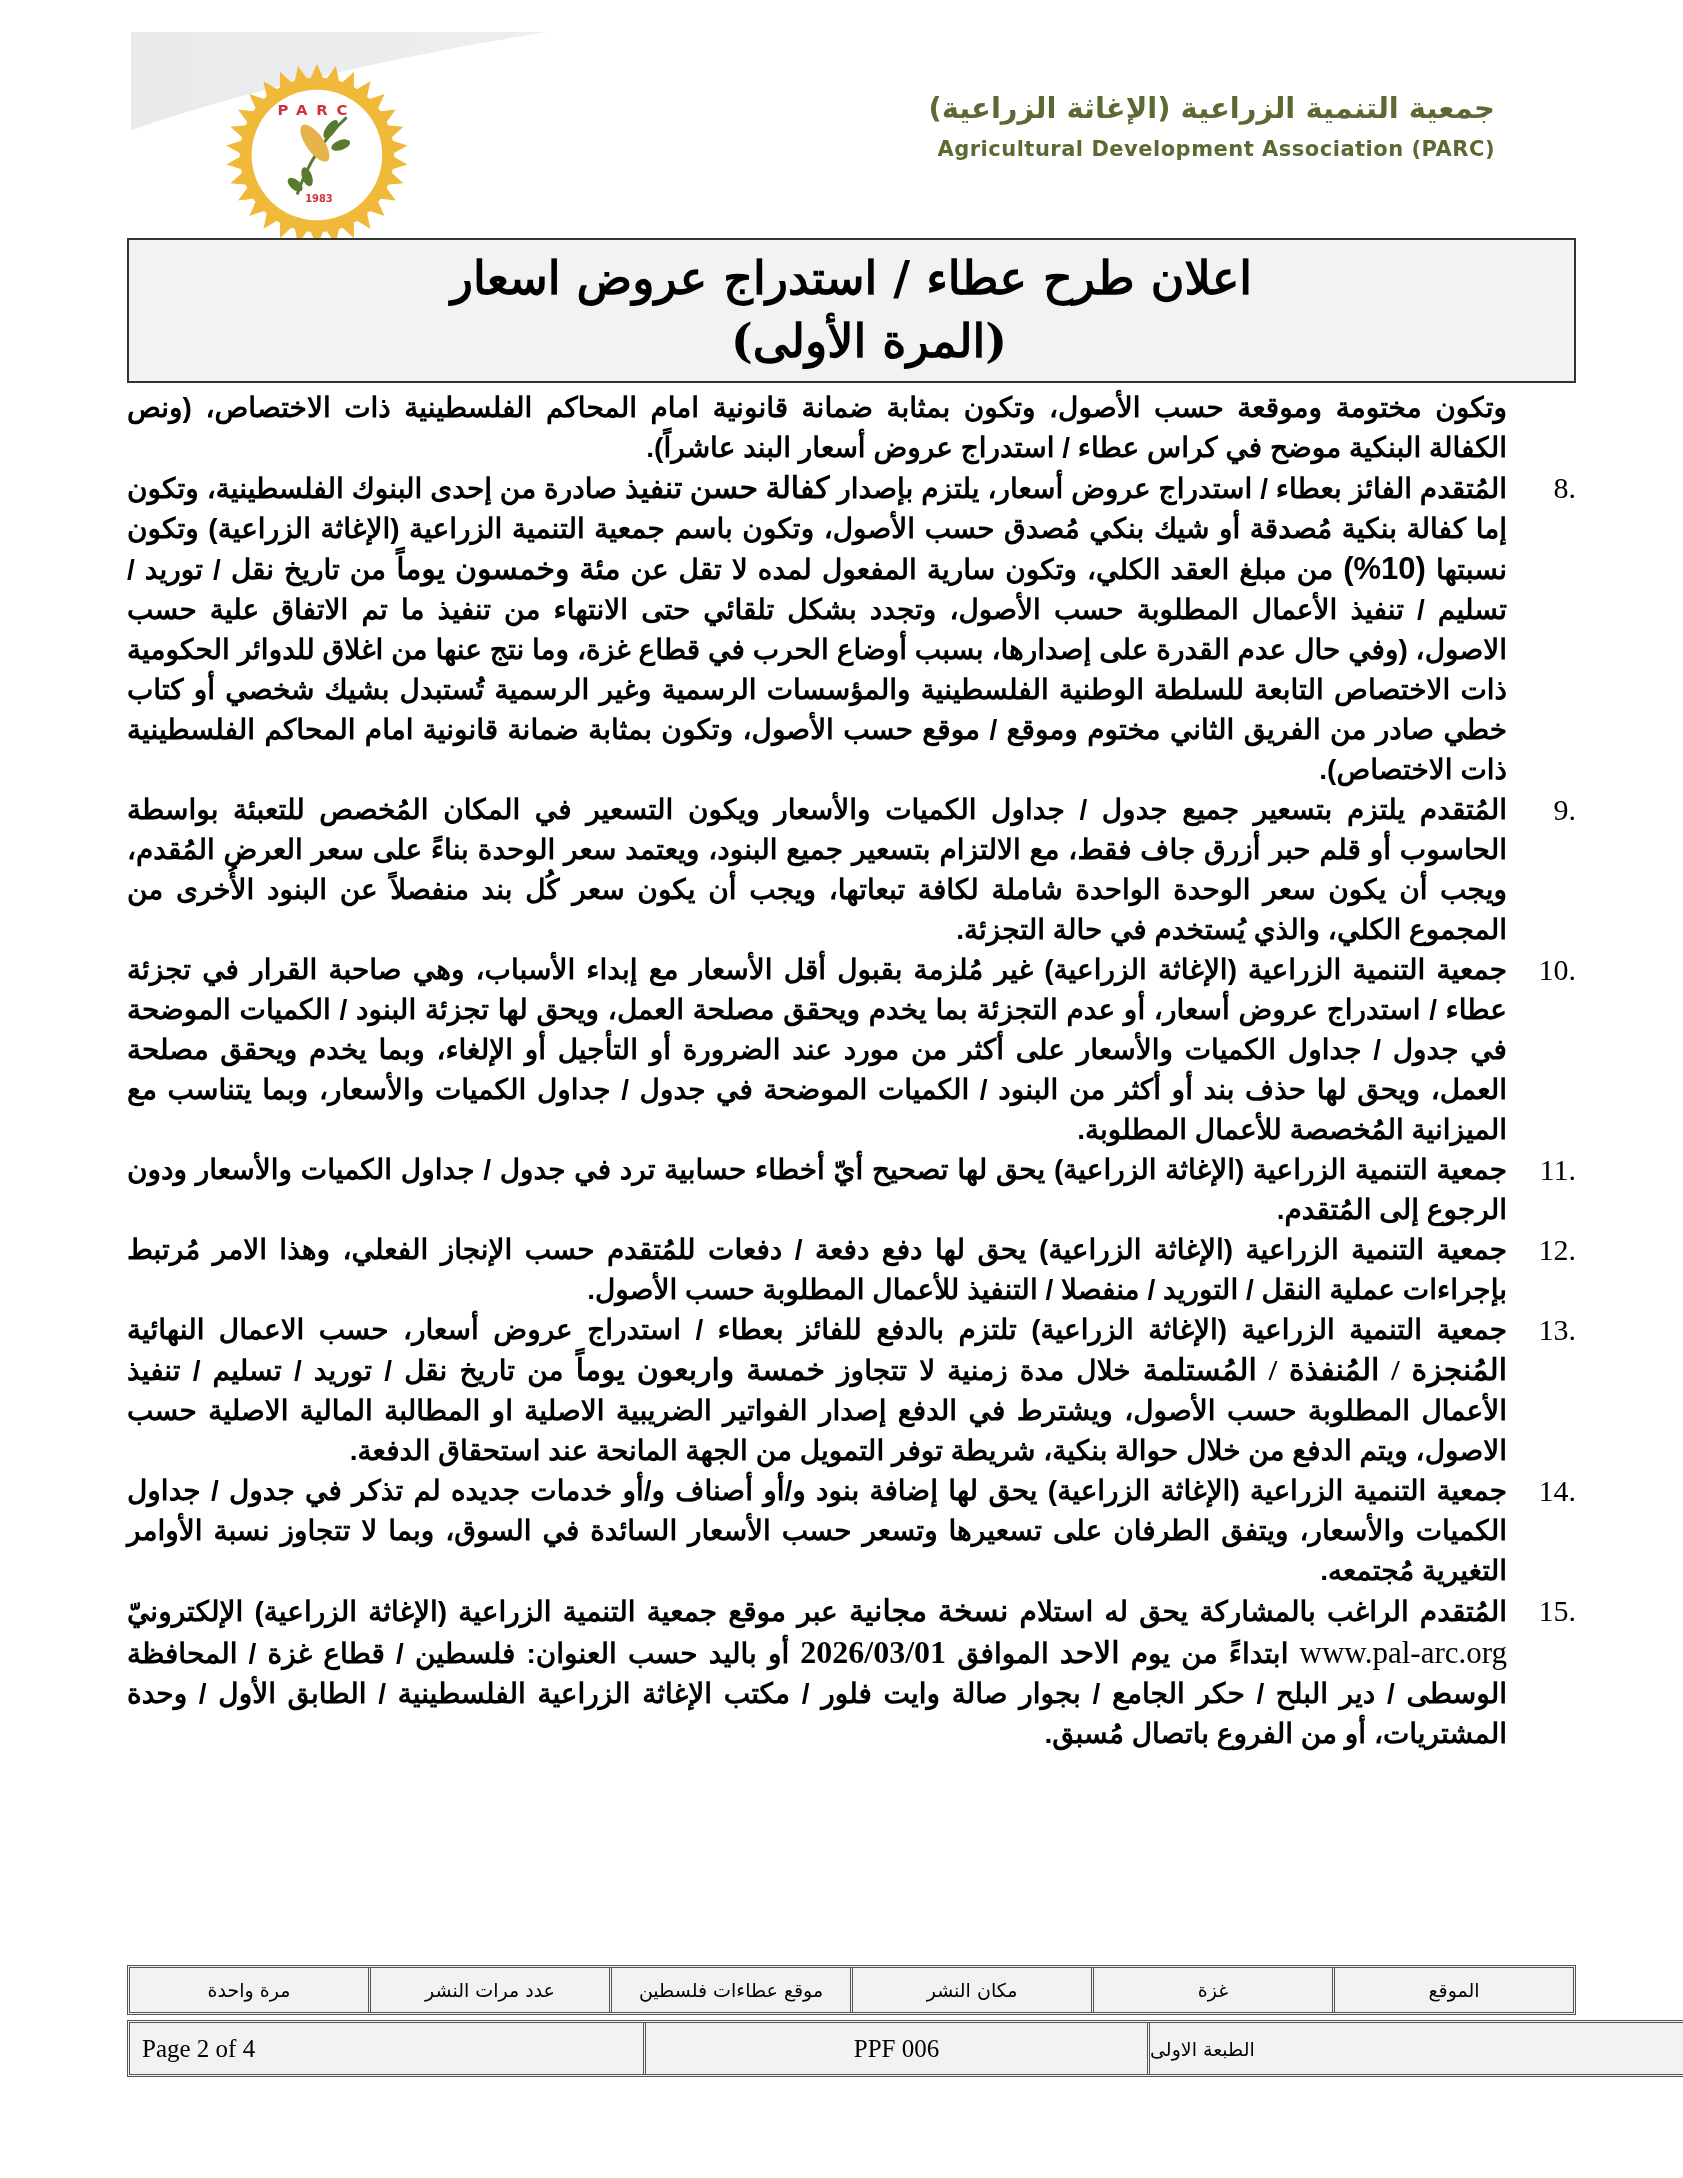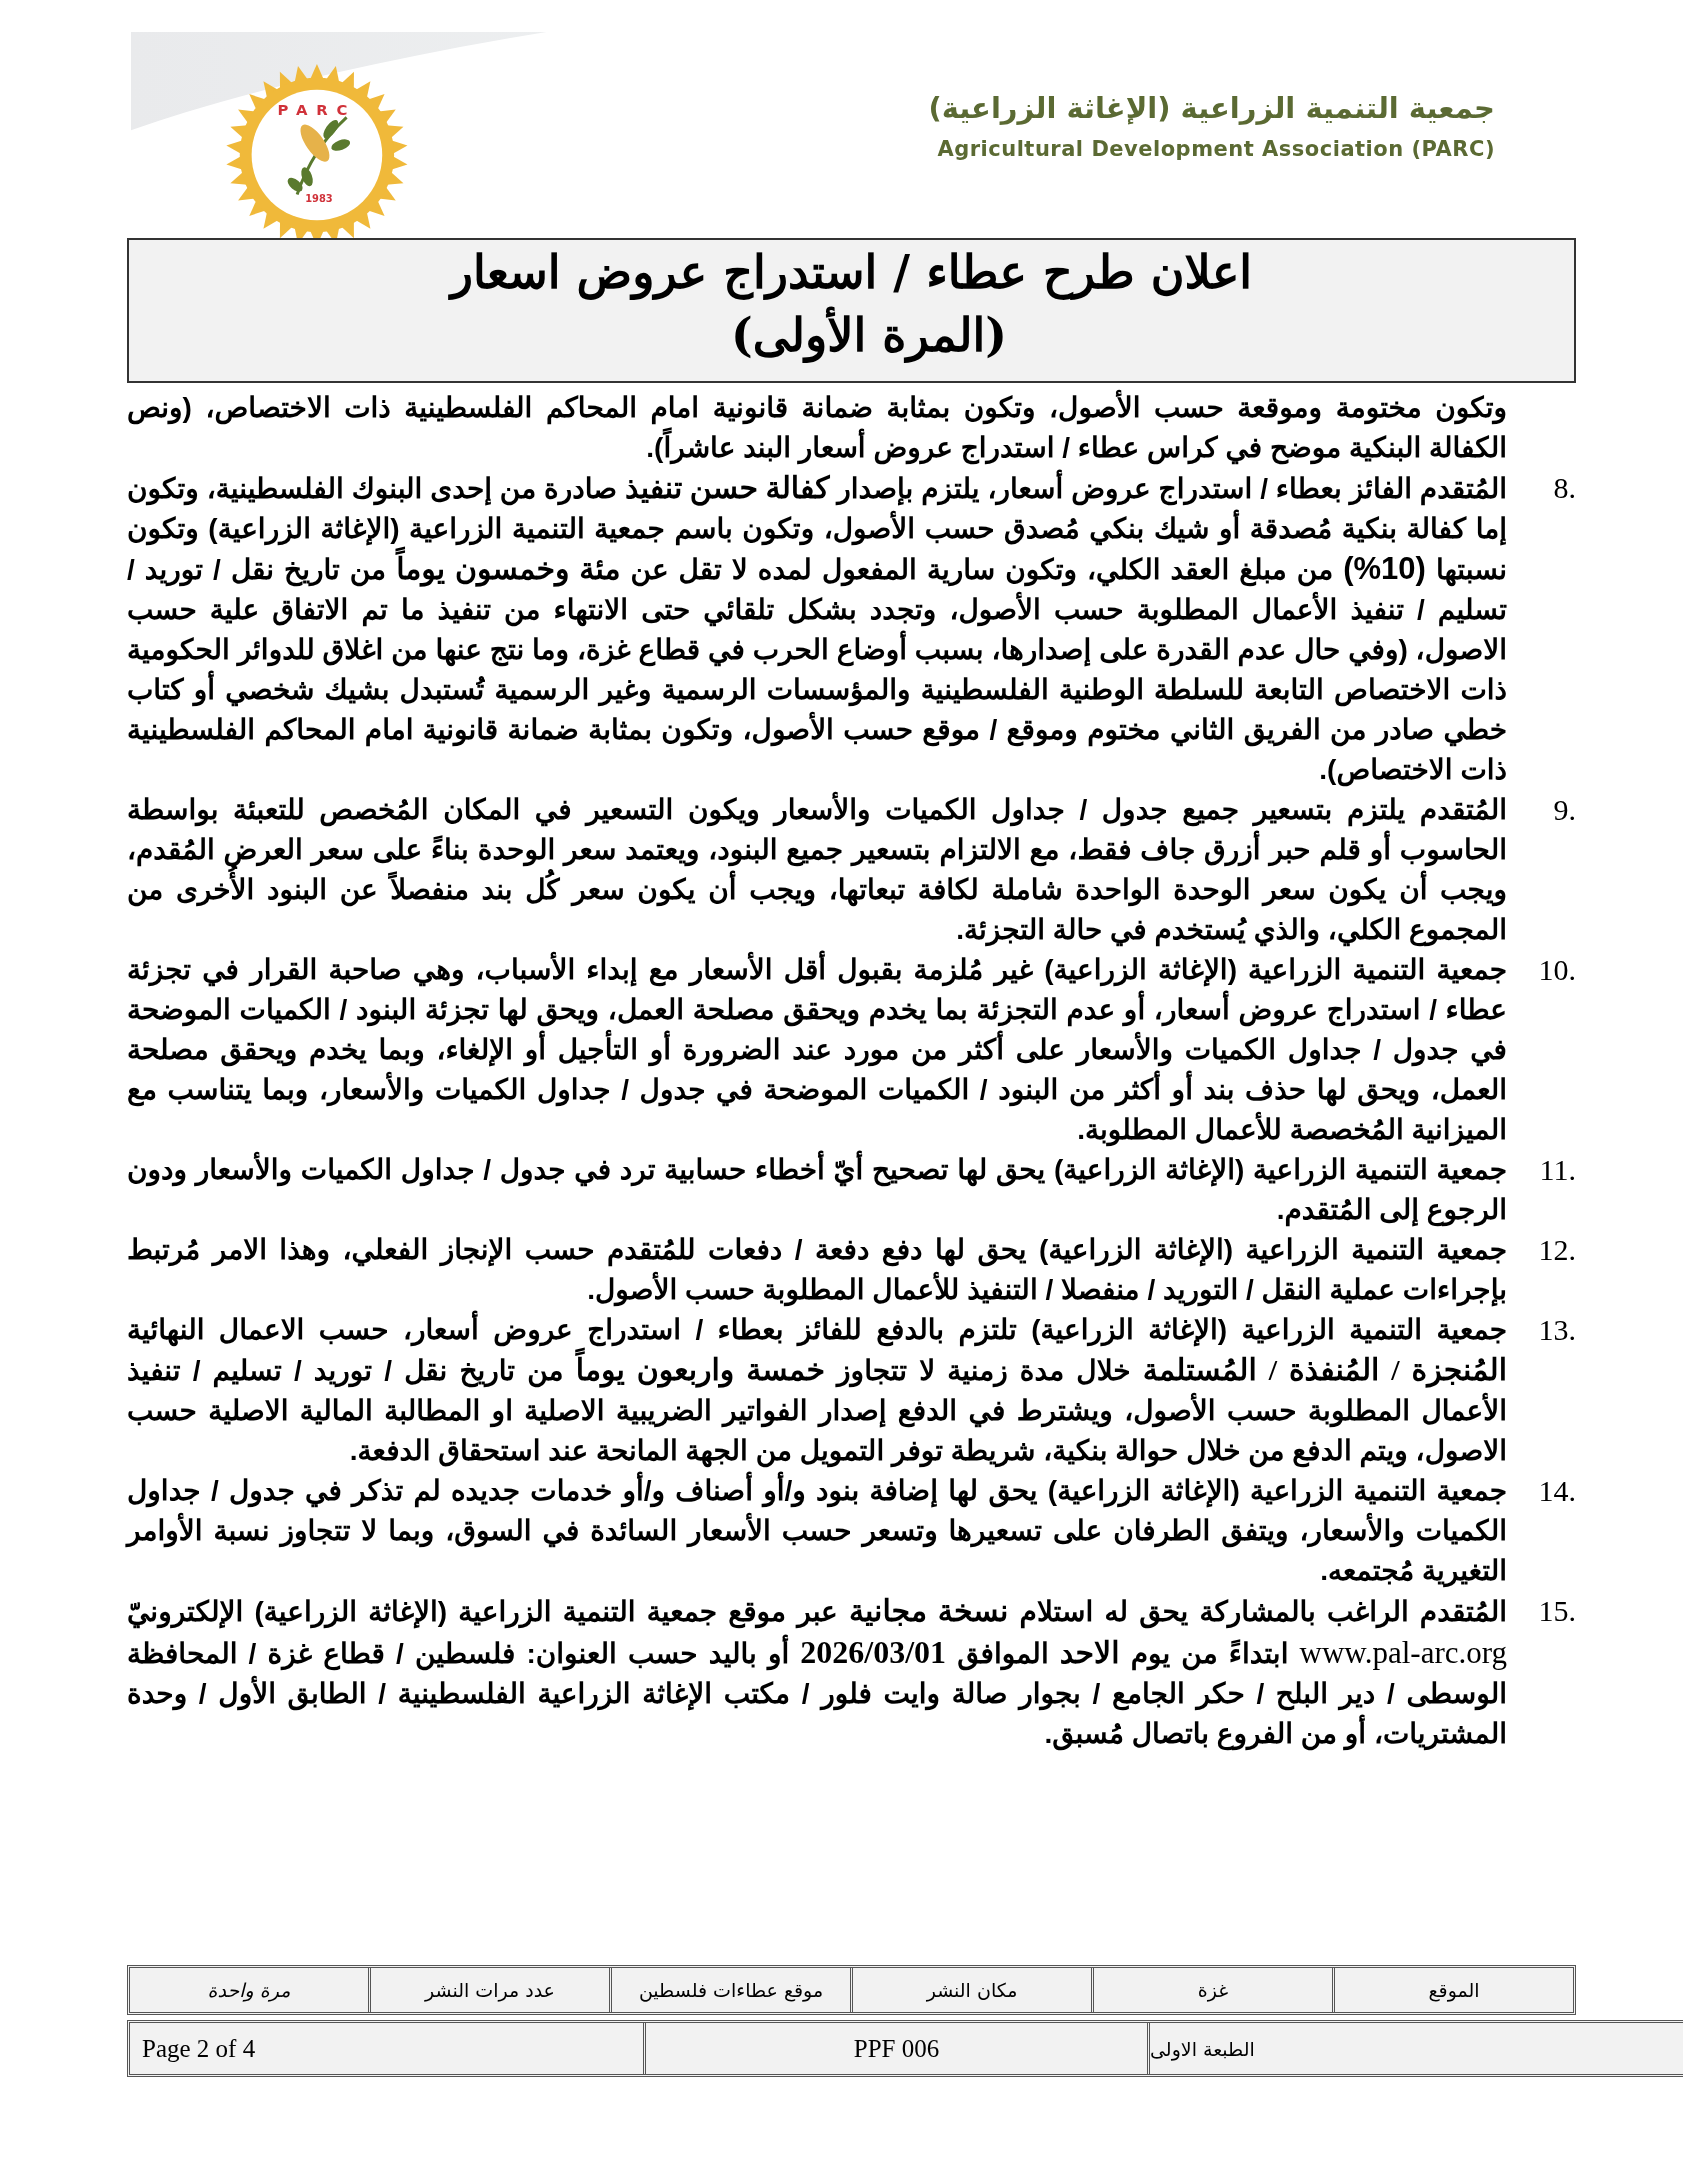--- a/index.html
+++ b/index.html
@@ -8,37 +8,37 @@
   
   .header-band { position:absolute; left:131px; top:32px; width:1445px; height:198px; overflow:hidden; }
   .header-band .bg1 { position:absolute; left:0; top:0; width:1445px; height:119px; background:linear-gradient(90deg,#e9eaec 0%,#eef0f1 40%,#f1f2f4 100%); border-radius:0 0 0 0; }
   .header-band .curve { position:absolute; left:-198px; top:22px; width:2178px; height:693px; border-radius:50% 50% 0 0 / 30% 30% 0 0; background:#ffffff; transform:rotate(-4deg); transform-origin:left top; }
   .logo { position:absolute; left:208px; top:61px; width:297px; height:188px; }
   .org-ar { position:absolute; right:188px; top:91px; font-family:"DejaVu Sans", sans-serif; font-size:29px; font-weight:bold; color:#5b6a33; direction:rtl; }
   .org-en { position:absolute; right:188px; top:137px; font-family:"DejaVu Sans", sans-serif; font-size:21px; font-weight:bold; color:#5b6a33; letter-spacing:0.5px; }
 
   
   .title-box { position:absolute; left:127px; top:238px; width:1449px; height:145px; border:2px solid #333; background:#f2f2f2; box-sizing:border-box; text-align:center; direction:rtl; }
-  .title-line1 { font-family:"DejaVu Serif", serif; font-weight:bold; font-size:46px; line-height:65px; }
+  .title-line1 { font-family:"DejaVu Serif", serif; font-weight:bold; font-size:46px; margin-top:6px; line-height:65px; }
   .title-line2 { font-family:"DejaVu Serif", serif; font-weight:bold; font-size:46px; line-height:61px;padding-left:35px; }
 
   
   .content { position:absolute; left:127px; top:388px; width:1449px; direction:rtl; font-family:"Liberation Sans", sans-serif; font-weight:bold; font-size:28px; line-height:40px; text-align:justify; }
   .para { position:relative; padding-right:69px; text-align:justify; text-align-last:right; }
   .para.cont { padding-right:69px; }
   .num { position:absolute; right:0; top:0; font-family:"Liberation Serif", serif; font-weight:normal; font-size:30px; width:61px; text-align:left; direction:ltr; }
   .hl { font-family:Liberation Serif, serif; font-weight:bold; font-size:30px; }
   .url { font-family:"Liberation Serif", serif; font-weight:normal; font-size:31px; }
   .date { font-family:"Liberation Serif", serif; font-weight:bold; font-size:32px; }
   .pct { font-family:Liberation Sans, sans-serif; font-weight:bold; font-size:31px; }
 
   
   .pub-table { position:absolute; left:127px; top:1965px; width:1449px; height:50px; border:3px double #555; box-sizing:border-box; display:flex; flex-direction:row-reverse; background:#f2f2f2; }
   .pub-table .cell { flex:1; border-left:3px double #555; display:flex; align-items:center; justify-content:center; font-family:"DejaVu Sans", sans-serif; font-size:19px; direction:rtl; }
-  .pub-table .cell:last-child { border-left:none;font-style:italic; }
+  .pub-table .cell:last-child { border-left:none; }
   .foot-table { position:absolute; left:127px; top:2020px; width:1586px; height:57px; border:3px double #555; box-sizing:border-box; display:flex; flex-direction:row; background:#f2f2f2; }
   .foot-table .cell { flex:1; border-right:3px double #555; display:flex; align-items:center; font-family:"Liberation Serif", serif; font-size:25px; }
   .foot-table .cell:last-child { border-right:none; }
   .foot-left { justify-content:flex-start; padding-left:12px; }
   .foot-mid { justify-content:center; }
   .foot-right { justify-content:flex-end; padding-right:59px; direction:rtl; font-family:"DejaVu Sans", sans-serif !important; font-size:19px !important; }
 </style>
 </head>
 <body>
 

